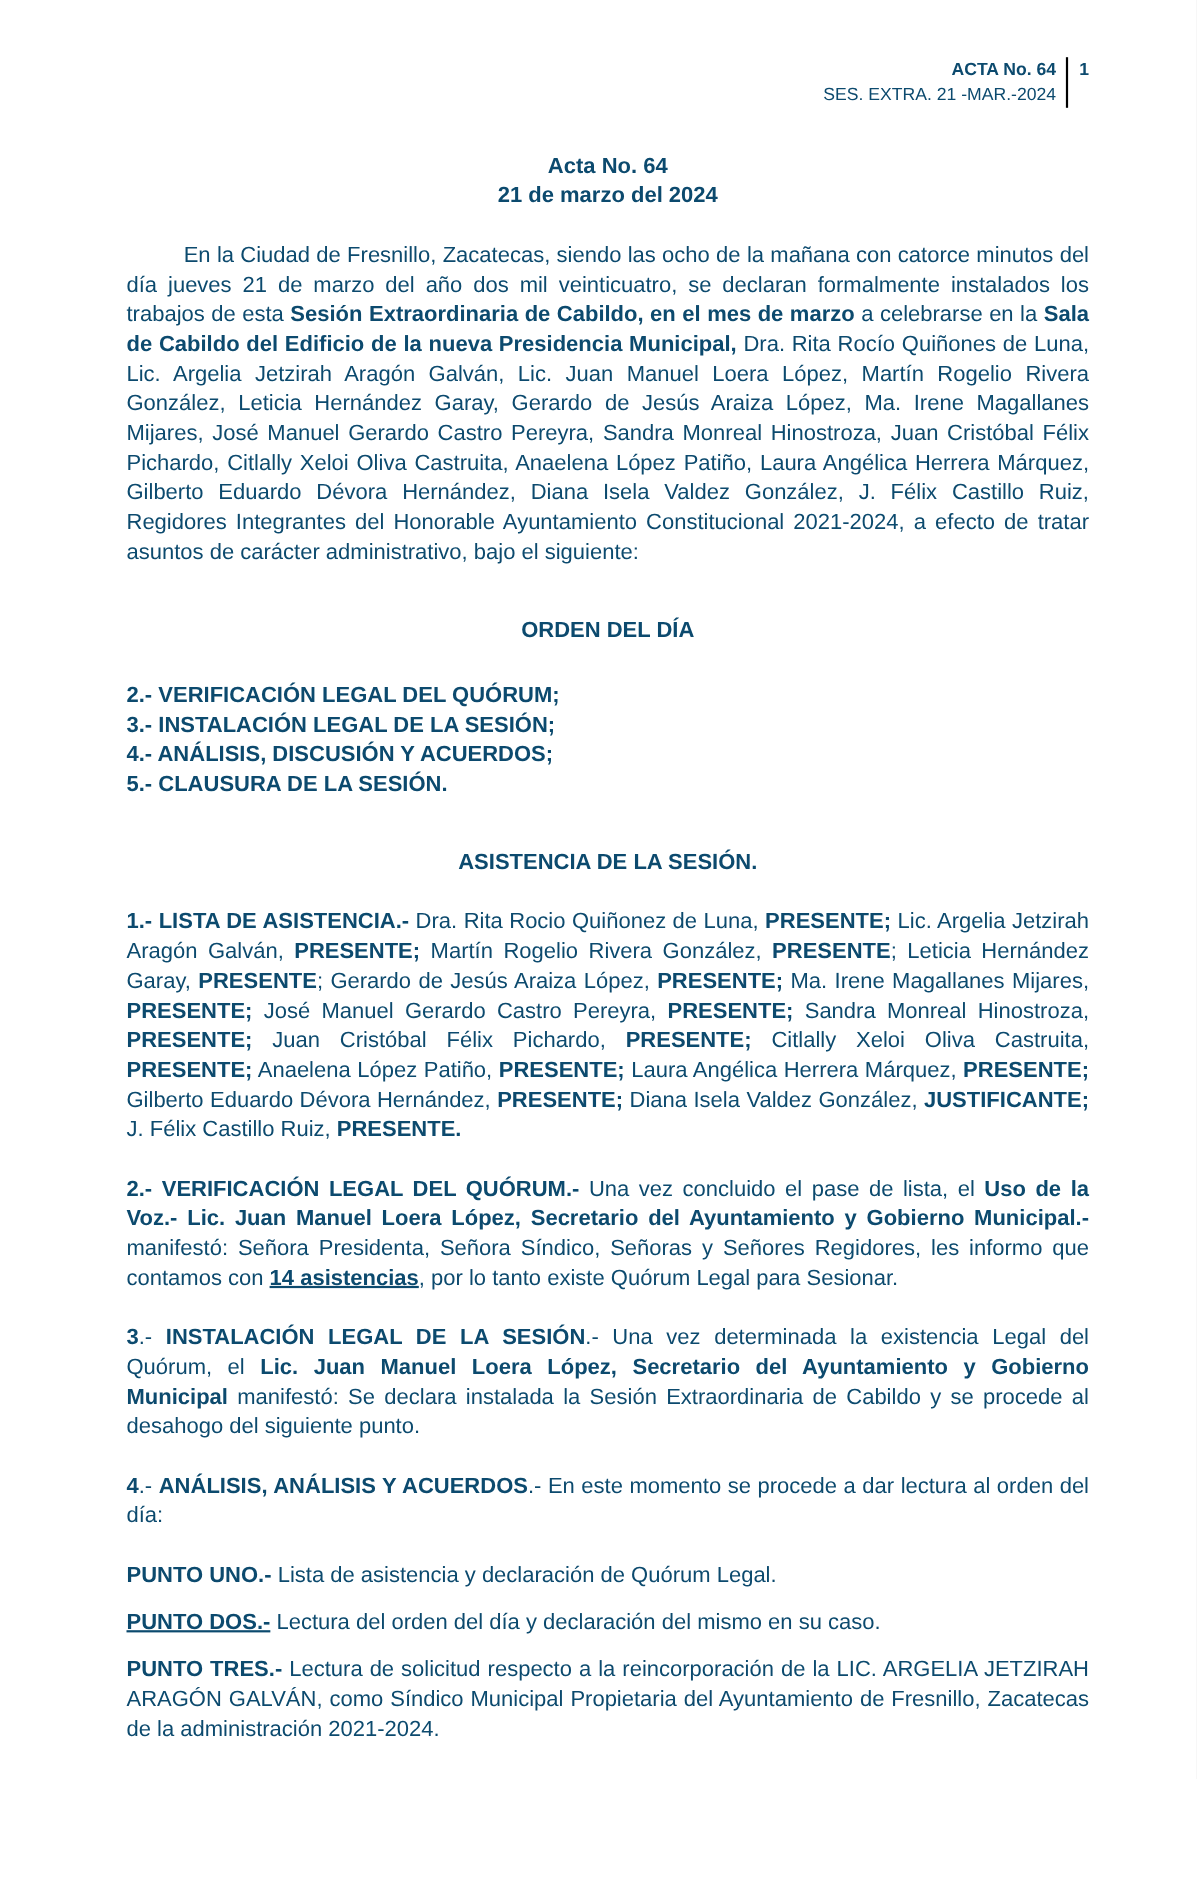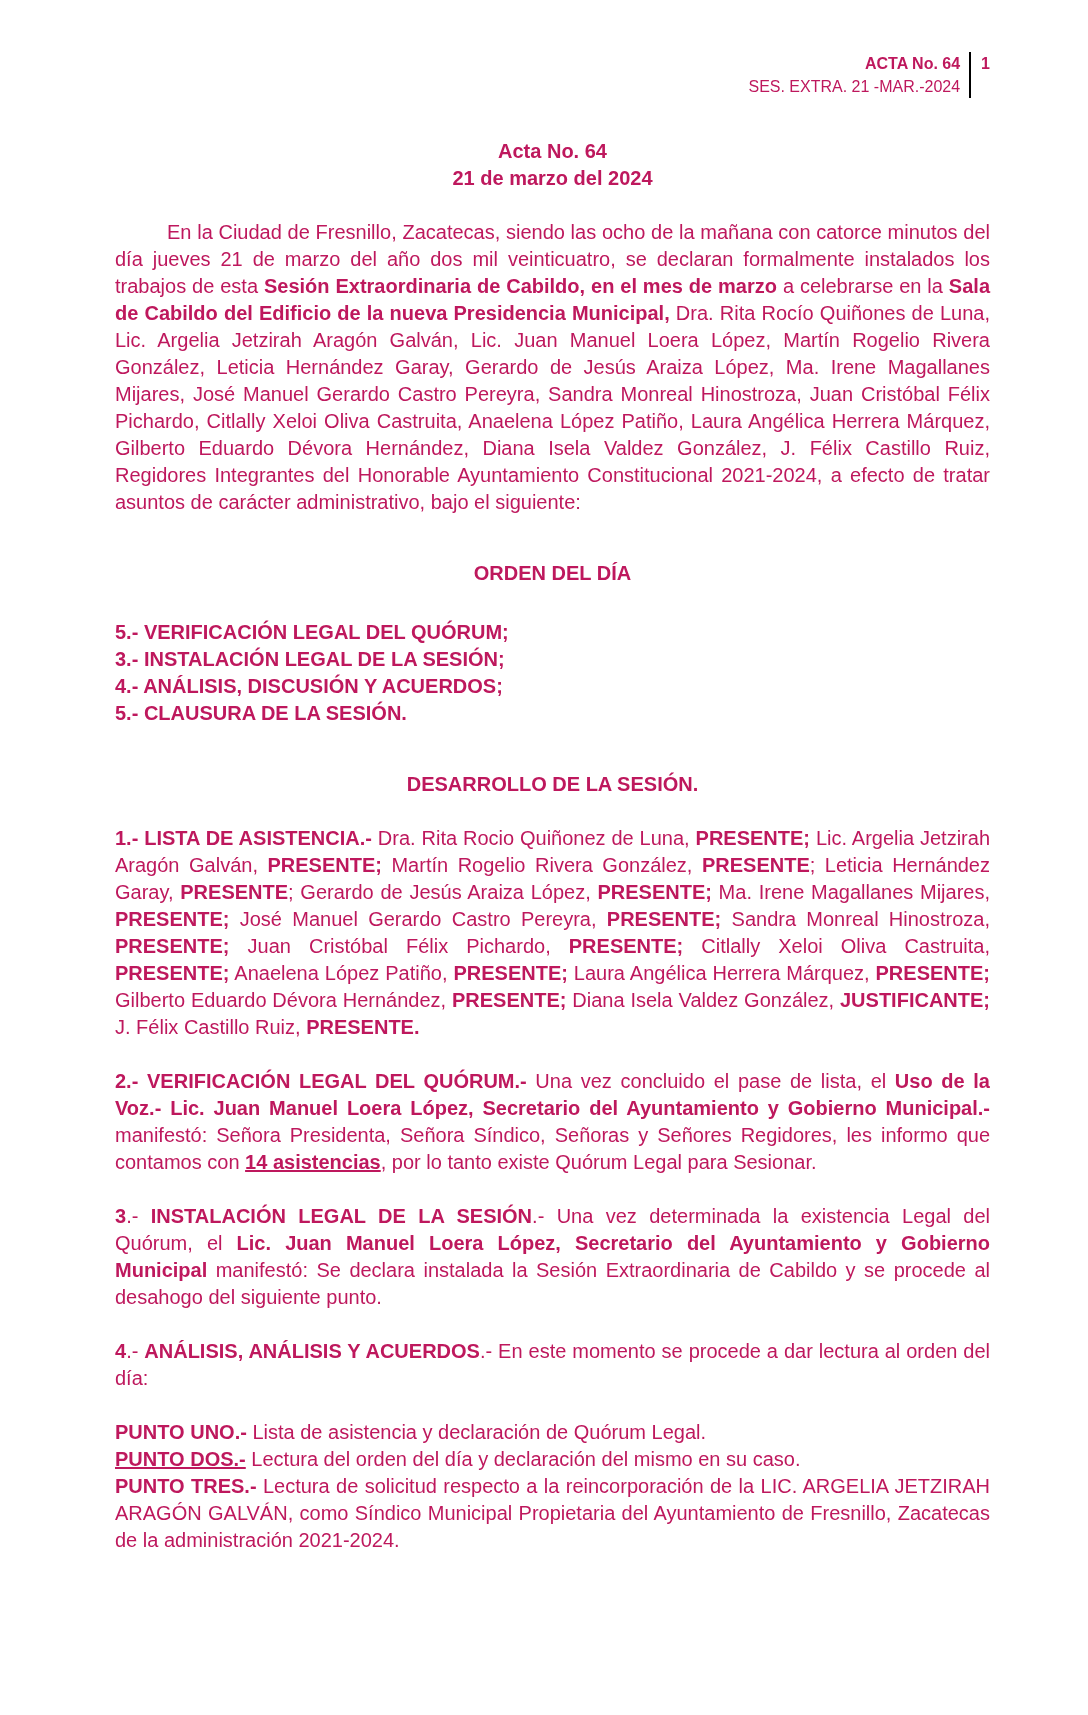--- a/index.html
+++ b/index.html
@@ -2,21 +2,21 @@
 <html lang="es"><head>
 <meta charset="utf-8">
 <style>
   html, body { margin: 0; padding: 0; background: #e8e8e8; }
   .page {
     position: relative;
     width: 1088px;
     height: 1715px;
     margin: 0 auto;
     background: #ffffff;
-    color: #be185d;
+    color: #0c4a6e;
     font-family: "Liberation Sans", sans-serif;
     font-size: 20px;
     line-height: 27px;
     box-sizing: border-box;
     padding: 52px 98px 40px 115px;
     overflow: hidden;
   }
   
   .running-header {
     display: flex;
@@ -46,21 +46,21 @@
   }
   .para.indent-first { text-indent: 52px; }
   .center-heading {
     text-align: center;
     font-weight: bold;
     margin: 44px 0 0 0;
   }
   .agenda-list { margin-top: 32px; font-weight: bold; }
   .agenda-list .agenda-item { text-align: left; }
   .puntos-block { margin-top: 27px; }
-  .puntos-block .para { margin-top: 0; }
+  .puntos-block .para { margin-top: 16px; }
 </style>
 </head>
 <body>
 
 <div class="page">
 
   <div class="running-header">
     <div class="hdr-lines">
       <div class="hdr-line1">ACTA No. 64</div>
       <div class="hdr-line2">SES. EXTRA. 21 -MAR.-2024</div>
@@ -71,27 +71,27 @@
   <div class="title-block">
     <div>Acta No. 64</div>
     <div>21 de marzo del 2024</div>
   </div>
 
   <p class="para indent-first"><span>En la Ciudad de Fresnillo, Zacatecas, siendo las ocho de la mañana con catorce minutos del día jueves 21 de marzo del año dos mil veinticuatro, se declaran formalmente instalados los trabajos de esta </span><span style="font-weight: bold;">Sesión Extraordinaria de Cabildo, en el mes de marzo</span><span> a celebrarse en la </span><span style="font-weight: bold;">Sala de Cabildo del Edificio de la nueva Presidencia Municipal,</span><span> Dra. Rita Rocío Quiñones de Luna, Lic. Argelia Jetzirah Aragón Galván, Lic. Juan Manuel Loera López, Martín Rogelio Rivera González, Leticia Hernández Garay, Gerardo de Jesús Araiza López, Ma. Irene Magallanes Mijares, José Manuel Gerardo Castro Pereyra, Sandra Monreal Hinostroza, Juan Cristóbal Félix Pichardo, Citlally Xeloi Oliva Castruita, Anaelena López Patiño, Laura Angélica Herrera Márquez, Gilberto Eduardo Dévora Hernández, Diana Isela Valdez González, J. Félix Castillo Ruiz, Regidores Integrantes del Honorable Ayuntamiento Constitucional 2021-2024, a efecto de tratar asuntos de carácter administrativo, bajo el siguiente:</span></p>
 
   <div class="center-heading">ORDEN DEL DÍA</div>
 
   <div class="agenda-list">
-    <div class="agenda-item">5.- VERIFICACIÓN LEGAL DEL QUÓRUM;</div>
+    <div class="agenda-item">2.- VERIFICACIÓN LEGAL DEL QUÓRUM;</div>
     <div class="agenda-item">3.- INSTALACIÓN LEGAL DE LA SESIÓN;</div>
     <div class="agenda-item">4.- ANÁLISIS, DISCUSIÓN Y ACUERDOS;</div>
     <div class="agenda-item">5.- CLAUSURA DE LA SESIÓN.</div>
   </div>
 
-  <div class="center-heading">DESARROLLO DE LA SESIÓN.</div>
+  <div class="center-heading">ASISTENCIA DE LA SESIÓN.</div>
 
   <p class="para"><span style="font-weight: bold;">1.- LISTA DE ASISTENCIA.-</span><span> Dra. Rita Rocio Quiñonez de Luna, </span><span style="font-weight: bold;">PRESENTE;</span><span> Lic. Argelia Jetzirah Aragón Galván, </span><span style="font-weight: bold;">PRESENTE;</span><span> Martín Rogelio Rivera González, </span><span style="font-weight: bold;">PRESENTE</span><span>; Leticia Hernández Garay, </span><span style="font-weight: bold;">PRESENTE</span><span>; Gerardo de Jesús Araiza López, </span><span style="font-weight: bold;">PRESENTE;</span><span> Ma. Irene Magallanes Mijares, </span><span style="font-weight: bold;">PRESENTE;</span><span> José Manuel Gerardo Castro Pereyra, </span><span style="font-weight: bold;">PRESENTE;</span><span> Sandra Monreal Hinostroza, </span><span style="font-weight: bold;">PRESENTE;</span><span> Juan Cristóbal Félix Pichardo, </span><span style="font-weight: bold;">PRESENTE;</span><span> Citlally Xeloi Oliva Castruita, </span><span style="font-weight: bold;">PRESENTE;</span><span> Anaelena López Patiño, </span><span style="font-weight: bold;">PRESENTE;</span><span> Laura Angélica Herrera Márquez, </span><span style="font-weight: bold;">PRESENTE;</span><span> Gilberto Eduardo Dévora Hernández, </span><span style="font-weight: bold;">PRESENTE;</span><span> Diana Isela Valdez González, </span><span style="font-weight: bold;">JUSTIFICANTE;</span><span> J. Félix Castillo Ruiz, </span><span style="font-weight: bold;">PRESENTE.</span></p>
 
   <p class="para"><span style="font-weight: bold;">2.- VERIFICACIÓN LEGAL DEL QUÓRUM.-</span><span> Una vez concluido el pase de lista, el </span><span style="font-weight: bold;">Uso de la Voz.- Lic. Juan Manuel Loera López, Secretario del Ayuntamiento y Gobierno Municipal.-</span><span> manifestó: Señora Presidenta, Señora Síndico, Señoras y Señores Regidores, les informo que contamos con </span><span style="font-weight: bold; text-decoration: underline;">14 asistencias</span><span>, por lo tanto existe Quórum Legal para Sesionar.</span></p>
 
   <p class="para"><span style="font-weight: bold;">3</span><span>.- </span><span style="font-weight: bold;">INSTALACIÓN LEGAL DE LA SESIÓN</span><span>.- Una vez determinada la existencia Legal del Quórum, el </span><span style="font-weight: bold;">Lic. Juan Manuel Loera López, Secretario del Ayuntamiento y Gobierno Municipal</span><span> manifestó: Se declara instalada la Sesión Extraordinaria de Cabildo y se procede al desahogo del siguiente punto.</span></p>
 
   <p class="para"><span style="font-weight: bold;">4</span><span>.- </span><span style="font-weight: bold;">ANÁLISIS, ANÁLISIS Y ACUERDOS</span><span>.- En este momento se procede a dar lectura al orden del día:</span></p>
 
   <div class="puntos-block">

